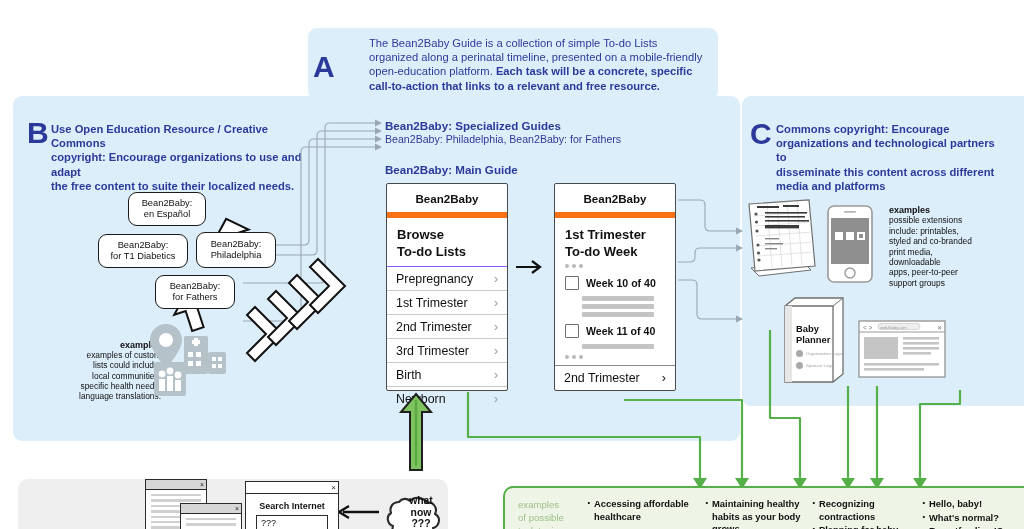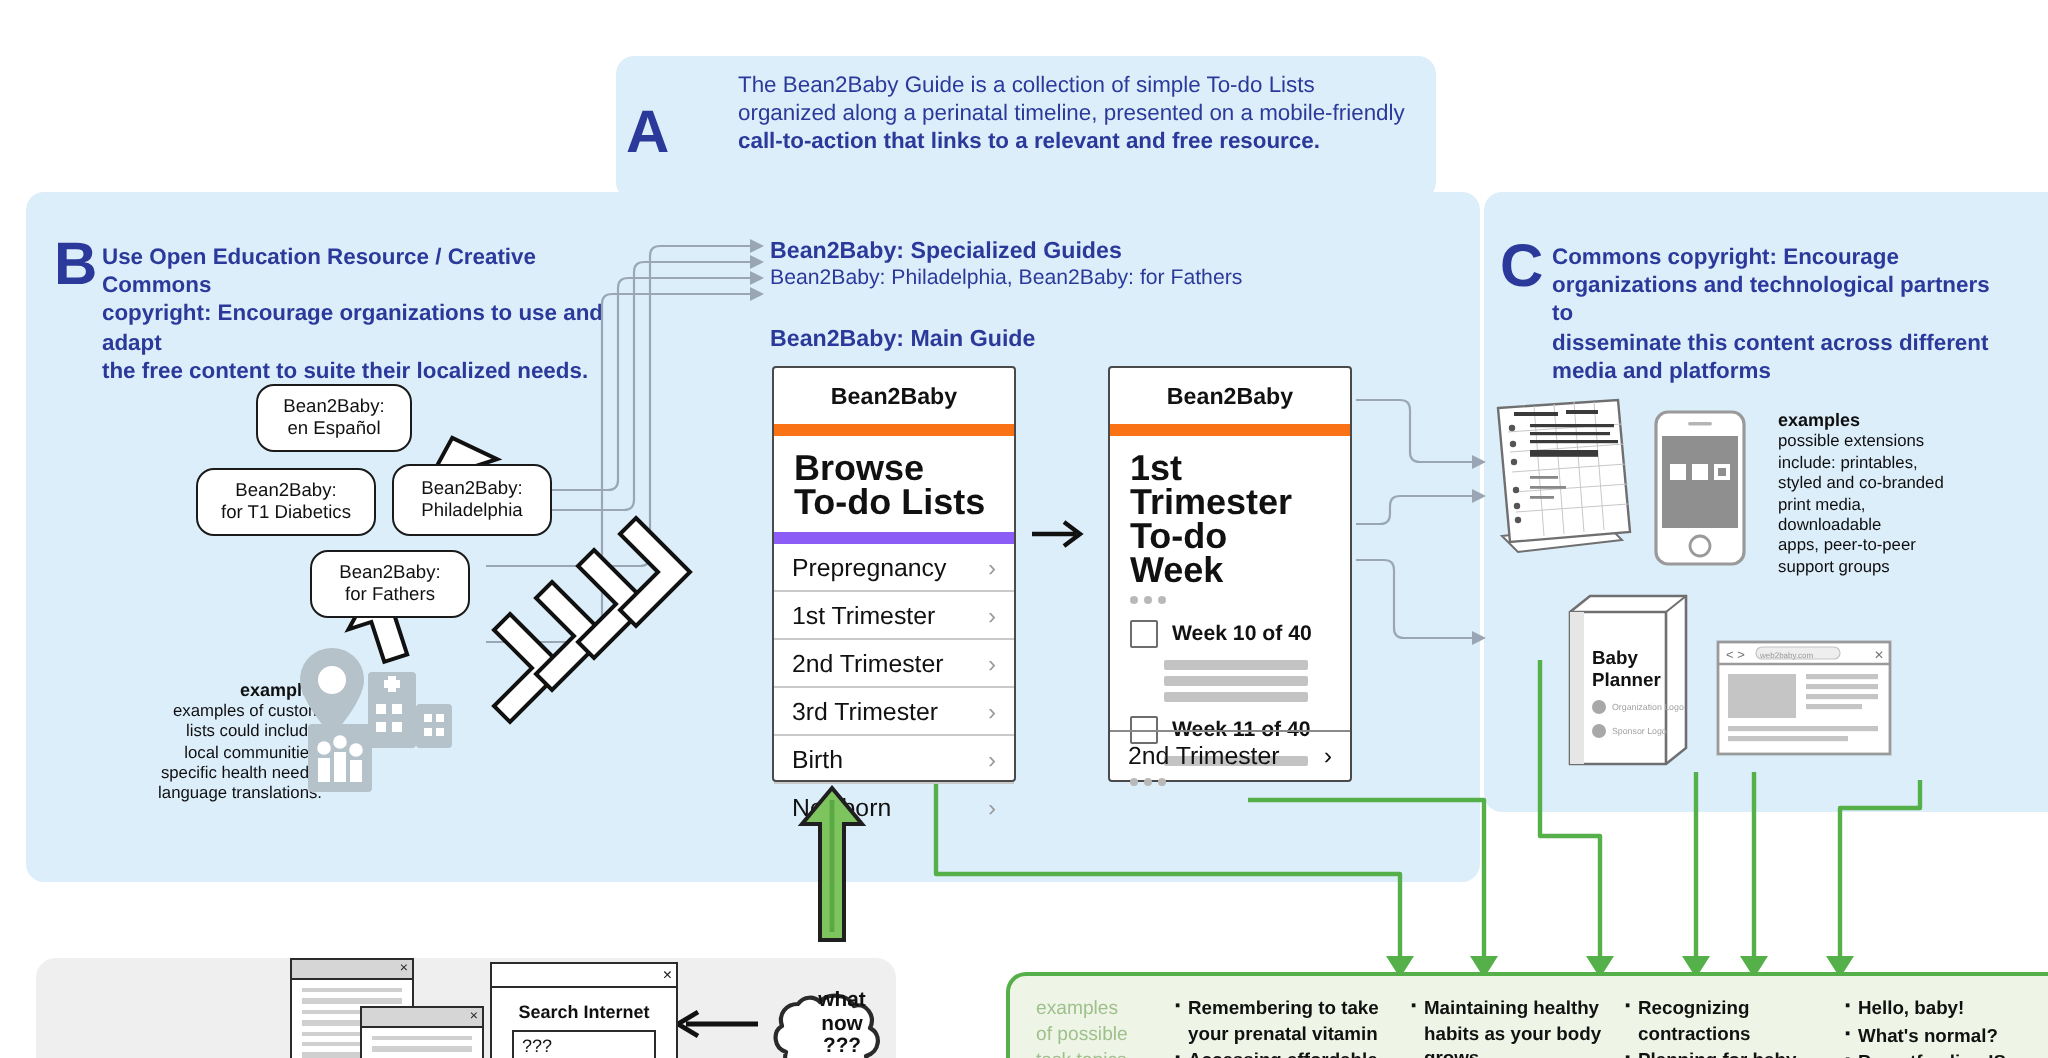--- a/index.html
+++ b/index.html
@@ -23,25 +23,25 @@
   .blurb-bold{color:#2b3a9a;font-size:11.2px;line-height:14.2px;font-weight:bold;}
 
   
   .sec-title{color:#2b3a9a;font-weight:bold;font-size:11.6px;line-height:14px;}
   .sec-sub{color:#2b3a9a;font-size:10.6px;line-height:13.4px;}
 
   
   .phone{background:#ffffff;border:1px solid #4a4a4a;border-radius:2px;box-sizing:border-box;}
   .phone-hdr{height:28px;display:flex;align-items:center;justify-content:center;
              font-size:11.6px;font-weight:bold;color:#111;border-bottom:6px solid #f97316;}
-  .phone-h1{padding:8px 10px 6px 10px;font-size:18px;font-weight:bold;color:#111;line-height:17px;}
+  .phone-h1{padding:8px 10px 6px 10px;font-size:13px;font-weight:bold;color:#111;line-height:17px;}
   .row{height:23px;display:flex;align-items:center;justify-content:space-between;
        padding:0 9px;border-top:1px solid #c9c9c9;font-size:12.4px;color:#111;}
   .row .chev{color:#9a9a9a;font-size:12px;}
-  .row.first{border-top:6px solid #8b5cf6;}
+  .row.first{border-top:1px solid #8b5cf6;}
   .dots{display:flex;gap:3px;padding:2px 0 5px 10px;}
   .dots i{width:4px;height:4px;border-radius:50%;background:#b9b9b9;display:block;}
   .task{display:flex;align-items:center;gap:7px;padding:3px 0 3px 10px;}
   .cbox{width:12px;height:12px;border:1.4px solid #6d6d6d;border-radius:1px;background:#fff;flex:none;}
   .task span{font-size:10.6px;font-weight:bold;color:#111;}
   .bar{height:5px;background:#c3c3c3;border-radius:1px;margin:3px 0 0 27px;width:72px;}
   .footrow{position:absolute;left:0;right:0;bottom:0;height:25px;display:flex;align-items:center;
            justify-content:space-between;padding:0 9px;border-top:1px solid #8a8a8a;
            font-size:12.4px;color:#111;box-sizing:border-box;}
 
@@ -88,20 +88,21 @@
   <div class="abs panel-b"></div>
   <div class="abs panel-c"></div>
   <div class="abs panel-bottomleft"></div>
 
   <div class="abs" style="left:313px;top:52px;">
     <span class="letter">A</span>
   </div>
   <div class="abs blurb" style="left:369px;top:36px;width:340px;">
     <div>The Bean2Baby Guide is a collection of simple To-do Lists</div>
     <div>organized along a perinatal timeline, presented on a mobile-friendly</div>
+    <div><span>open-education platform. </span><b>Each task will be a concrete, specific</b></div>
     <div><b>call-to-action that links to a relevant and free resource.</b></div>
   </div>
 
   <div class="abs" style="left:27px;top:118px;">
     <span class="letter">B</span>
   </div>
   <div class="abs blurb-bold" style="left:51px;top:122px;width:255px;">
     <div>Use Open Education Resource / Creative Commons</div>
     <div>copyright: Encourage organizations to use and adapt</div>
     <div>the free content to suite their localized needs.</div>
@@ -419,21 +420,20 @@
   <div class="abs panel-green"></div>
 
   <div class="abs gl-head" style="left:518px;top:498px;width:62px;">
     <div>examples</div>
     <div>of possible</div>
     <div>task topics</div>
   </div>
 
   <div class="abs gl" style="left:585px;top:498px;width:122px;">
     <ul>
-      <li>Remembering to take your prenatal vitamin</li>
       <li>Accessing affordable healthcare</li>
     </ul>
   </div>
   <div class="abs gl" style="left:703px;top:498px;width:108px;">
     <ul>
       <li>Maintaining healthy habits as your body grows</li>
 
     </ul>
   </div>
   <div class="abs gl" style="left:810px;top:498px;width:104px;">

